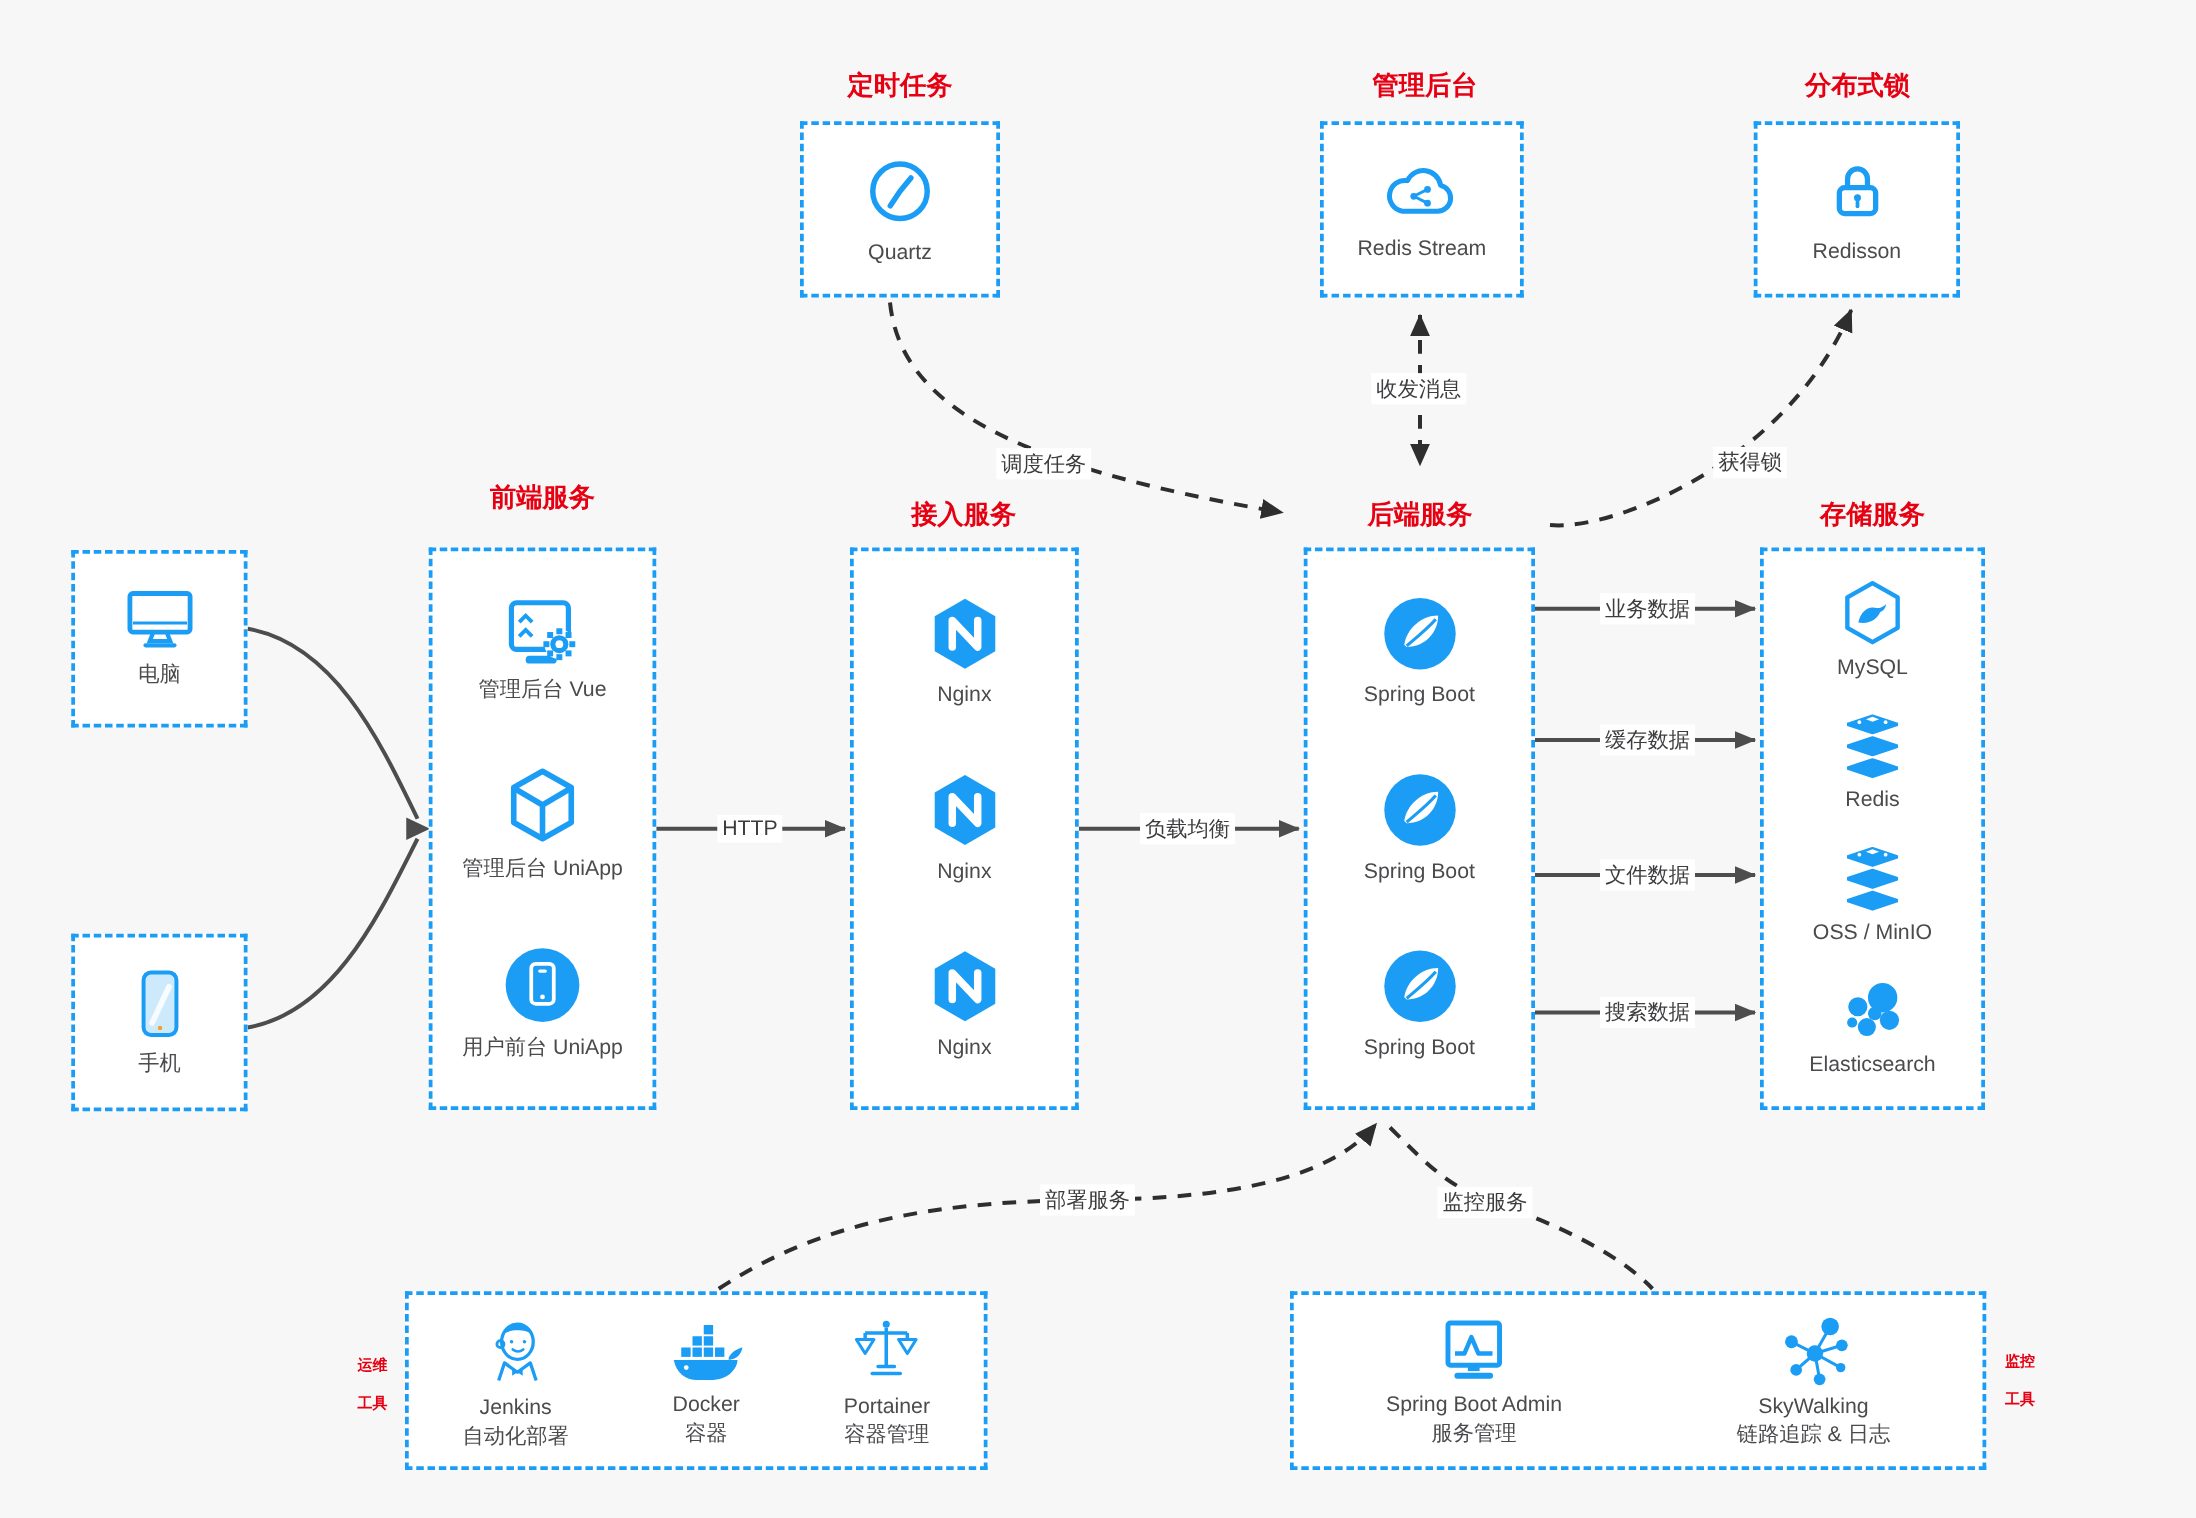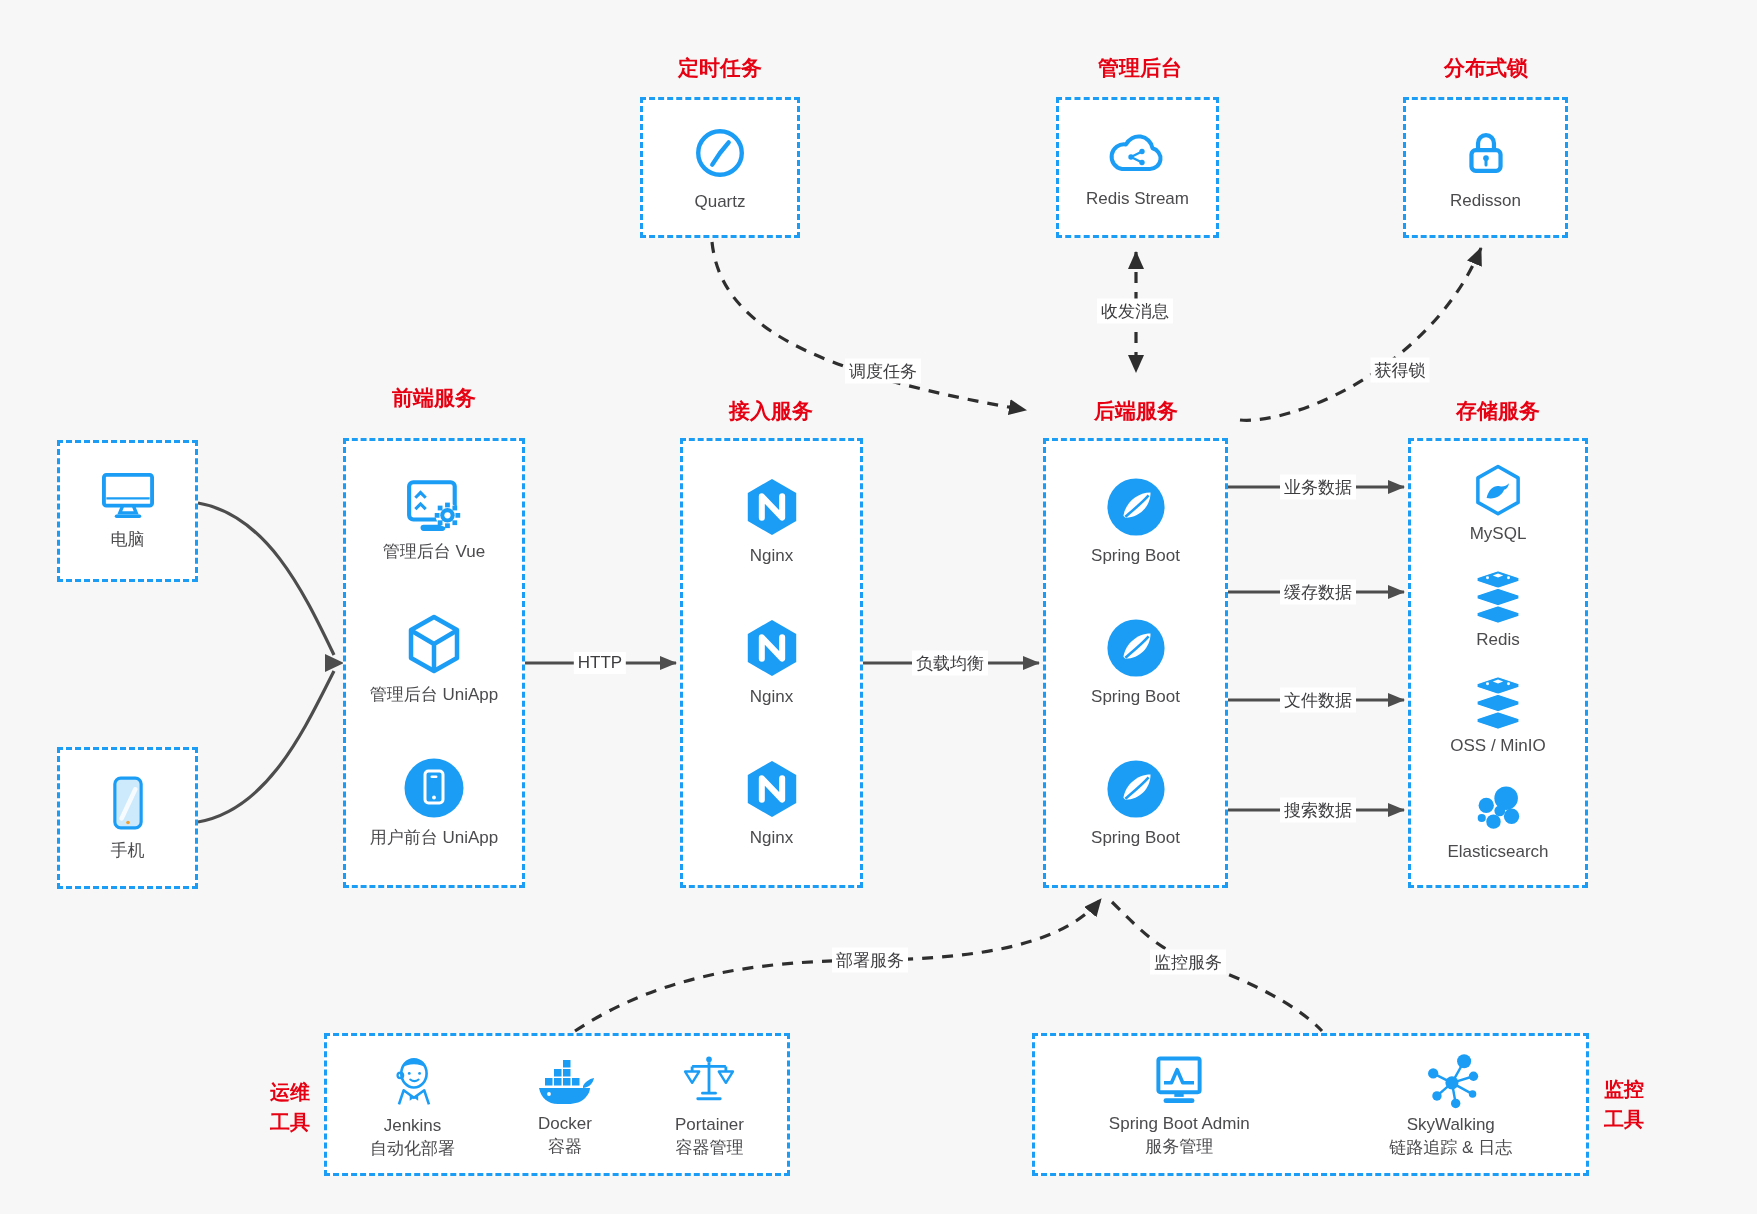--- a/index.html
+++ b/index.html
@@ -5,21 +5,21 @@
   html,body{margin:0;padding:0;background:#f7f7f7;font-family:"Liberation Sans","DejaVu Sans",sans-serif;}
   #canvas{position:relative;width:1757px;height:1214px;background:#f7f7f7;overflow:hidden;}
   svg.wires{position:absolute;left:0;top:0;z-index:1;}
   .vbox{position:absolute;border:3px dashed #1b9df5;background:#fff;box-sizing:border-box;z-index:2;
         display:flex;flex-direction:column;align-items:center;justify-content:space-around;padding:10px 2px;}
   .hbox{flex-direction:row;padding:6px 4px;}
   .item{display:flex;flex-direction:column;align-items:center;gap:7px;min-width:0;}
   .ilabel{font-size:17px;color:#4b4b4e;white-space:nowrap;line-height:1.35;text-align:center;}
   .red-title{position:absolute;transform:translateX(-50%);font-size:21px;font-weight:700;color:#e60012;
              white-space:nowrap;z-index:3;}
-  .side-label{position:absolute;font-size:20px;font-weight:700;color:#e60012;line-height:30px;
+  .side-label{position:absolute;font-size:12px;font-weight:700;color:#e60012;line-height:30px;
               text-align:center;z-index:3;white-space:nowrap;}
   .chip{position:absolute;transform:translate(-50%,-50%);background:#ffffff;padding:1px 4px;
         font-size:17px;color:#3d3d40;white-space:nowrap;z-index:3;}
   .note{position:absolute;left:57px;top:98px;width:398px;height:65px;background:#fbf2ae;z-index:3;
         padding:8px 0 0 18px;box-sizing:border-box;box-shadow:0 1px 2px rgba(0,0,0,0.08);}
   .note .nline{font-size:17px;color:#3a3a3a;line-height:24px;white-space:nowrap;}
   .note .fold{position:absolute;right:-16px;top:0;width:0;height:0;
               border-bottom:17px solid #c5c2ad;border-right:17px solid transparent;}
   .ic{display:block;}
   .sub{margin-top:-4px;}
@@ -337,19 +337,19 @@
     <div>监控</div>
     <div>工具</div>
   </div>
 
   <span class="chip" style="left:600px;top:663px;">HTTP</span>
   <span class="chip" style="left:950px;top:663px;">负载均衡</span>
   <span class="chip" style="left:1318px;top:487px;">业务数据</span>
   <span class="chip" style="left:1318px;top:592px;">缓存数据</span>
   <span class="chip" style="left:1318px;top:700px;">文件数据</span>
   <span class="chip" style="left:1318px;top:810px;">搜索数据</span>
-  <span class="chip" style="left:835px;top:371px;margin-left:48px;">调度任务</span>
+  <span class="chip" style="left:835px;top:371px;">调度任务</span>
   <span class="chip" style="left:1135px;top:311px;">收发消息</span>
   <span class="chip" style="left:1400px;top:370px;">获得锁</span>
   <span class="chip" style="left:870px;top:960px;">部署服务</span>
   <span class="chip" style="left:1188px;top:962px;">监控服务</span>
 
 </div>
 
 </body></html>

